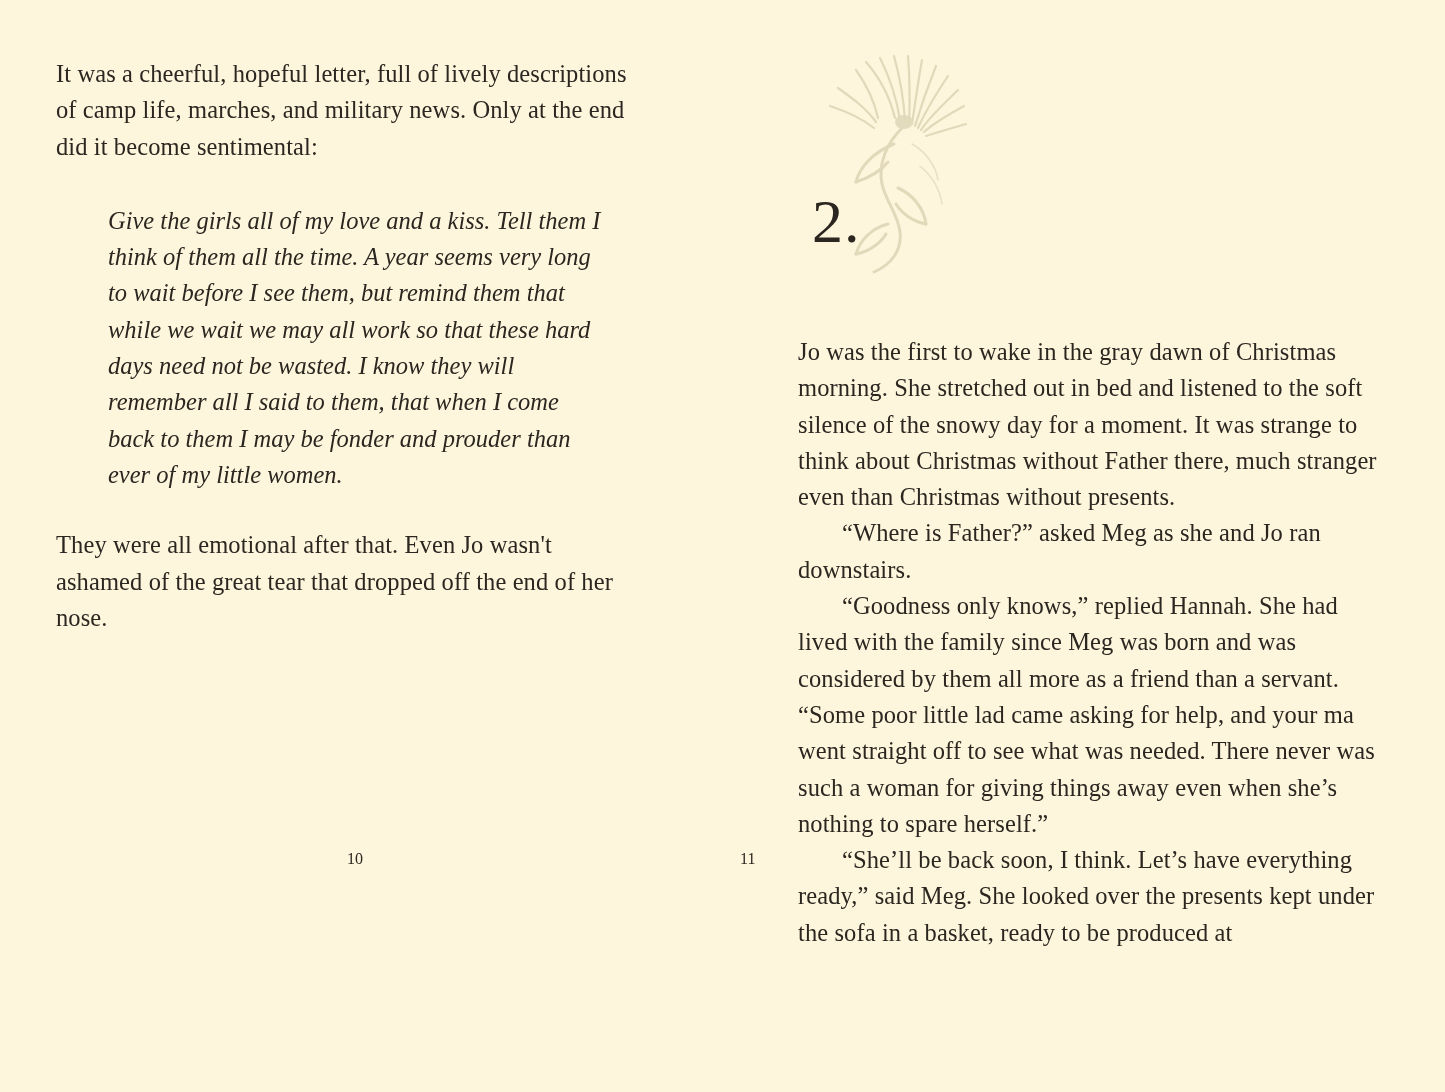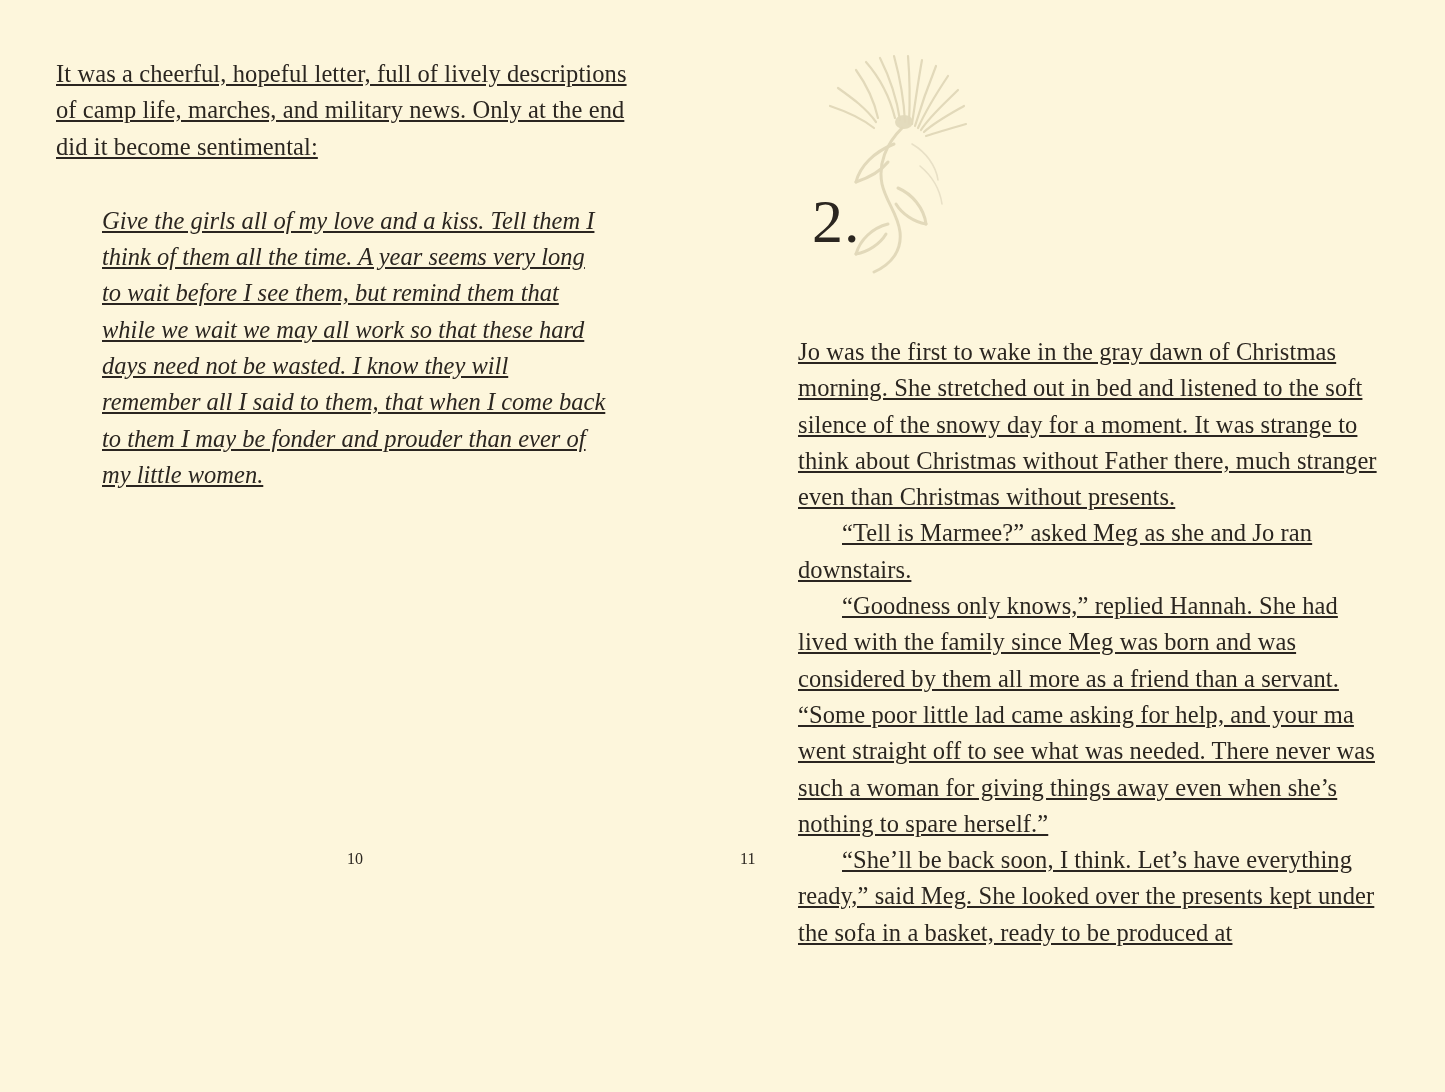--- a/index.html
+++ b/index.html
@@ -18,21 +18,20 @@
     position: relative;
     width: 1445px;
     height: 1092px;
     display: flex;
   }
   .page {
     position: relative;
     width: 722px;
     height: 912px;
     box-sizing: border-box;
-    text-decoration: underline;
   }
   .page-left {
     padding: 56px 90px 0 56px;
   }
   .page-right {
     padding: 40px 60px 0 76px;
   }
 
   
   .body-text {
@@ -53,21 +52,21 @@
   .letter {
     margin: 38px 0 0 0;
     padding-left: 46px;
     padding-right: 24px;
     font-style: italic;
     font-size: 24.5px;
     line-height: 36.3px;
     color: #2b2620;
   }
   .letter p {
-    margin: 0;
+    margin: 6px;
     text-indent: 0;
   }
 
   .after-letter {
     margin-top: 34px;
   }
 
   
   .chapter-head {
     position: relative;
@@ -127,20 +126,23 @@
   <div class="page page-left">
 
     <div class="body-text">
       <p class="no-indent">It was a cheerful, hopeful letter, full of lively descriptions of camp life, marches, and military news.  Only at the end did it become sentimental:</p>
     </div>
 
     <div class="letter">
       <p>Give the girls all of my love and a kiss.  Tell them I think of them all the time.  A year seems very long to wait before I see them, but remind them that while we wait we may all work so that these hard days need not be wasted.  I know they will remember all I said to them, that when I come back to them I may be fonder and prouder than ever of my little women.</p>
     </div>
 
+    <div class="body-text after-letter">
+      <p class="no-indent">They were all emotional after that.  Even Jo wasn't ashamed of the great tear that dropped off the end of her nose.</p>
+    </div>
 
     <div class="folio folio-left">10</div>
   </div>
 
   <div class="page page-right">
 
     <div class="chapter-head">
       <svg class="chapter-ornament" viewBox="0 0 220 230">
         <g fill="none" stroke="#e2d9ba" stroke-width="2.2" stroke-linecap="round">
           <path d="M62 22 C72 36 80 52 84 70"></path>
@@ -173,21 +175,21 @@
         <g fill="none" stroke="#e8e0c6" stroke-width="1.6" stroke-linecap="round">
           <path d="M118 96 C132 104 142 118 144 132"></path>
           <path d="M126 118 C138 128 146 142 148 156"></path>
         </g>
       </svg>
       <div class="chapter-number">2.</div>
     </div>
 
     <div class="body-text right-body">
       <p class="no-indent">Jo was the first to wake in the gray dawn of Christmas morning.  She stretched out in bed and listened to the soft silence of the snowy day for a moment.  It was strange to think about Christmas without Father there, much stranger even than Christmas without presents.</p>
-      <p>“Tell is Marmee?” asked Meg as she and Jo ran downstairs.</p>
+      <p>“Where is Father?” asked Meg as she and Jo ran downstairs.</p>
       <p>“Goodness only knows,” replied Hannah.  She had lived with the family since Meg was born and was considered by them all more as a friend than a servant.  “Some poor little lad came asking for help, and your ma went straight off to see what was needed.  There never was such a woman for giving things away even when she’s nothing to spare herself.”</p>
       <p>“She’ll be back soon, I think.  Let’s have everything ready,” said Meg.  She looked over the presents kept under the sofa in a basket, ready to be produced at</p>
     </div>
 
     <div class="folio folio-right">11</div>
   </div>
 
 </div>
 
 </body></html>

